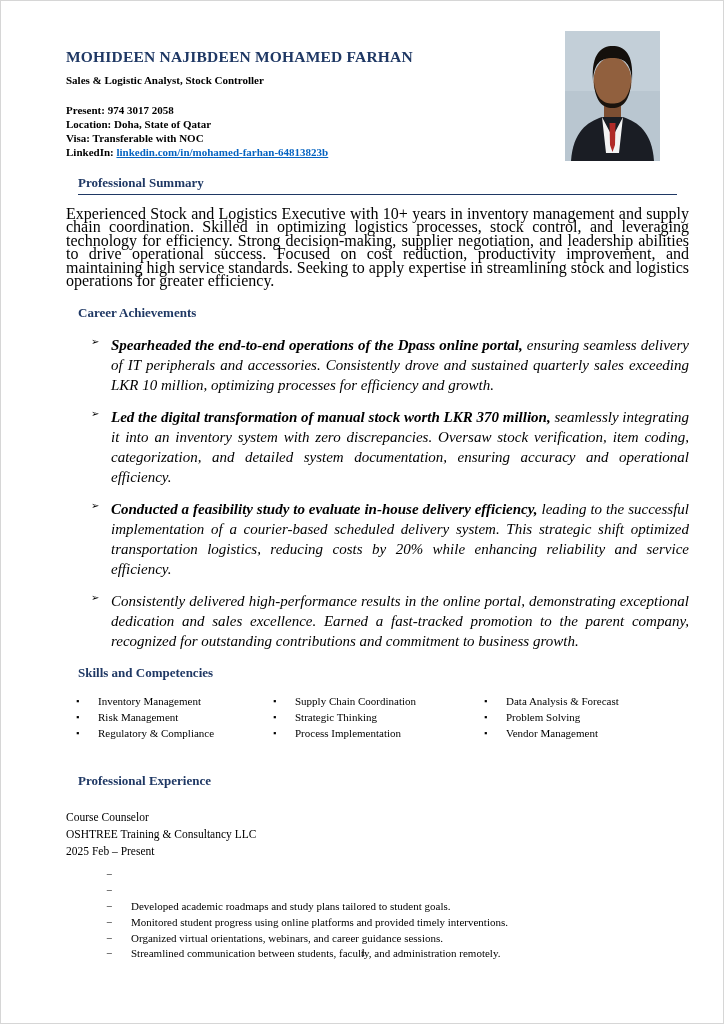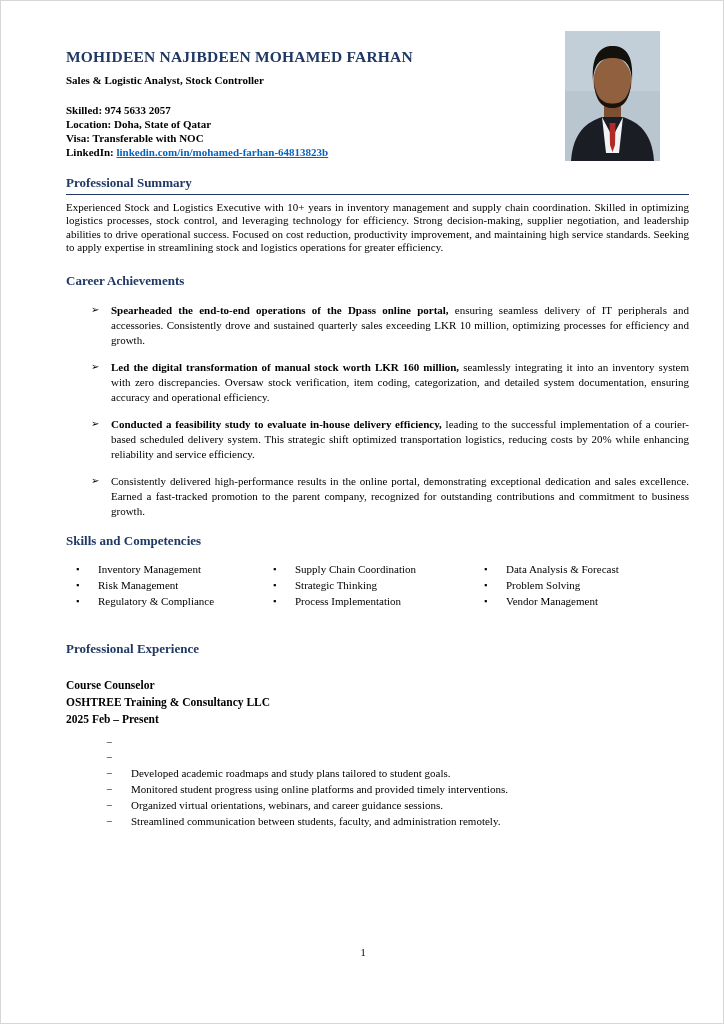--- a/index.html
+++ b/index.html
@@ -39,49 +39,50 @@
     margin: 0 0 16px 0;
     line-height: 14px;
   }
   .contact-block { font-size: 11px; font-weight: bold; }
   .contact-line { line-height: 14px; }
   a.link { color: #0563c1; text-decoration: underline; font-weight: bold; }
   .sec-heading {
     font-size: 13px;
     font-weight: bold;
     color: #1f3864;
-    margin: 0;
+    margin: 12px;
     line-height: 16px;
   }
   .sec-summary { margin-top: 16px; }
   .sec-summary .sec-heading { border-bottom: 1.2px solid #1f3864; padding-bottom: 3px; }
   .summary-text {
-    font-size: 11px;
+    font-size: 16px;
     line-height: 13.4px;
     text-align: justify;
     margin-top: 6px;
   }
   .sec-achievements { margin-top: 18px; }
   .ach-list { margin-top: 14px; }
   .ach-item {
     display: flex;
     align-items: flex-start;
     margin-bottom: 12px;
     padding-left: 25px;
   }
   .ach-marker {
     flex: 0 0 20px;
     font-size: 10px;
     line-height: 13.2px;
   }
   .ach-text {
     flex: 1;
-    font-size: 11px;
-    line-height: 15px;
+    font-size: 15px;
+    line-height: 20px;
     text-align: justify;
+    font-style: italic;
   }
   .b { font-weight: bold; }
   .sec-skills { margin-top: 14px; }
   .skills-grid {
     display: flex;
     margin-top: 12px;
     padding-left: 10px;
     font-size: 11px;
   }
   .skills-col-1 { width: 197px; }
@@ -90,21 +91,21 @@
   .skill {
     display: flex;
     line-height: 16px;
   }
   .sq-marker {
     flex: 0 0 22px;
     font-size: 9px;
     line-height: 16px;
   }
   .sec-experience { margin-top: 32px; }
-  .job-header { margin-top: 20px; font-size: 11.5px; font-weight: bold; }
+  .job-header { margin-top: 20px; font-size: 11.5px; font-weight: normal; }
   .job-header div { line-height: 17px; }
   .job-bullets { margin-top: 7px; }
   .job-bullet {
     display: flex;
     padding-left: 40px;
     font-size: 11px;
     line-height: 15.8px;
   }
   .dash-marker { flex: 0 0 25px; }
   .page-number {
@@ -130,22 +131,22 @@
     <path d="M6 130 C8 101 22 91 37 86 L58 86 C73 91 87 101 89 130 Z" fill="#1a1d24"></path>
     <path d="M37 86 L47.5 106 L58 86 L54 122 L41 122 Z" fill="#f3f3f3"></path>
     <path d="M44.5 92 L50.5 92 L50 114 L47.5 121 L45 114 Z" fill="#b02a28"></path>
   </svg>
 
   <h1 class="name">MOHIDEEN NAJIBDEEN MOHAMED FARHAN</h1>
   <div class="job-title">Sales &amp; Logistic Analyst, Stock Controller</div>
 
   <div class="contact-block">
     <div class="contact-line">
-      <span>Skilled:</span>
-      <span>974 5633 2057</span>
+      <span>Present:</span>
+      <span>974 3017 2058</span>
     </div>
     <div class="contact-line">
       <span>Location:</span>
       <span>Doha, State of Qatar</span>
     </div>
     <div class="contact-line">
       <span>Visa:</span>
       <span>Transferable with NOC</span>
     </div>
     <div class="contact-line">
@@ -163,21 +164,21 @@
     <h2 class="sec-heading">Career Achievements</h2>
     <div class="ach-list">
 
       <div class="ach-item">
         <span class="ach-marker">➢</span>
         <div class="ach-text"><span class="b">Spearheaded the end-to-end operations of the Dpass online portal,</span><span> ensuring seamless delivery of IT peripherals and accessories. Consistently drove and sustained quarterly sales exceeding LKR 10 million, optimizing processes for efficiency and growth.</span></div>
       </div>
 
       <div class="ach-item">
         <span class="ach-marker">➢</span>
-        <div class="ach-text"><span class="b">Led the digital transformation of manual stock worth LKR 160 million,</span><span> seamlessly integrating it into an inventory system with zero discrepancies. Oversaw stock verification, item coding, categorization, and detailed system documentation, ensuring accuracy and operational efficiency.</span></div>
+        <div class="ach-text"><span class="b">Led the digital transformation of manual stock worth LKR 370 million,</span><span> seamlessly integrating it into an inventory system with zero discrepancies. Oversaw stock verification, item coding, categorization, and detailed system documentation, ensuring accuracy and operational efficiency.</span></div>
       </div>
 
       <div class="ach-item">
         <span class="ach-marker">➢</span>
         <div class="ach-text"><span class="b">Conducted a feasibility study to evaluate in-house delivery efficiency,</span><span> leading to the successful implementation of a courier-based scheduled delivery system. This strategic shift optimized transportation logistics, reducing costs by 20% while enhancing reliability and service efficiency.</span></div>
       </div>
 
       <div class="ach-item">
         <span class="ach-marker">➢</span>
         <div class="ach-text"><span class="b"></span><span>Consistently delivered high-performance results in the online portal, demonstrating exceptional dedication and sales excellence. Earned a fast-tracked promotion to the parent company, recognized for outstanding contributions and commitment to business growth.</span></div>

